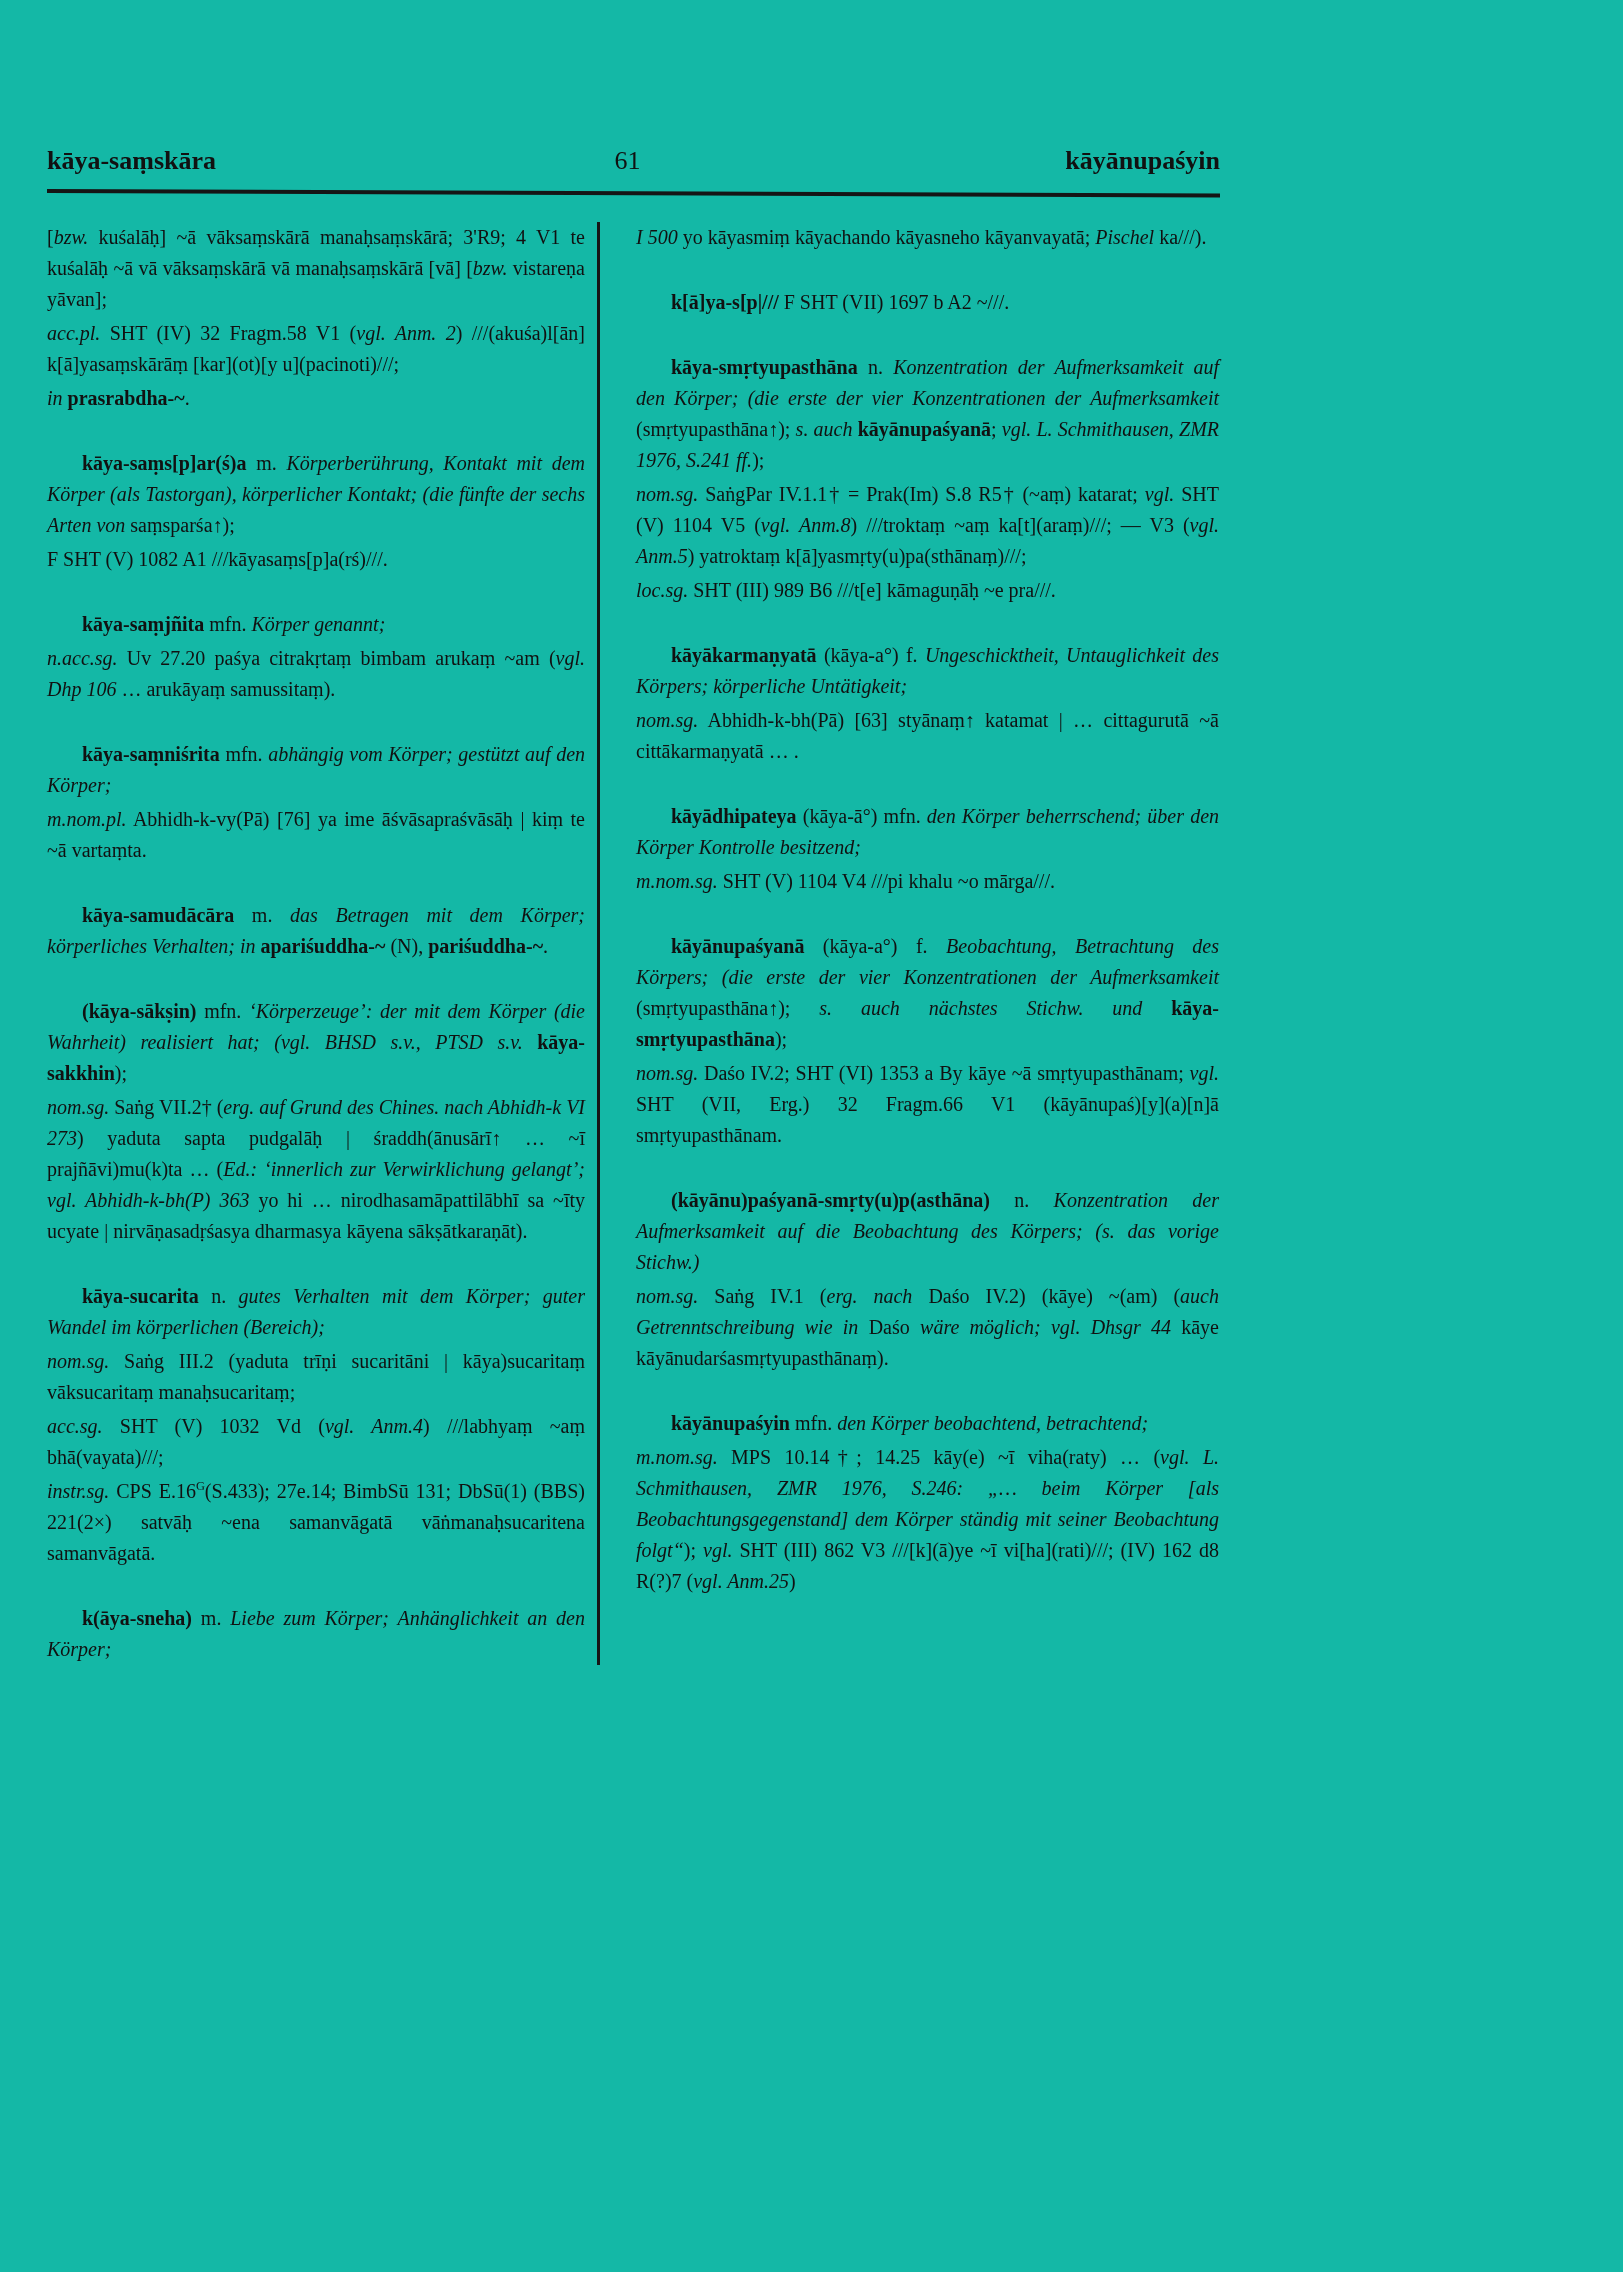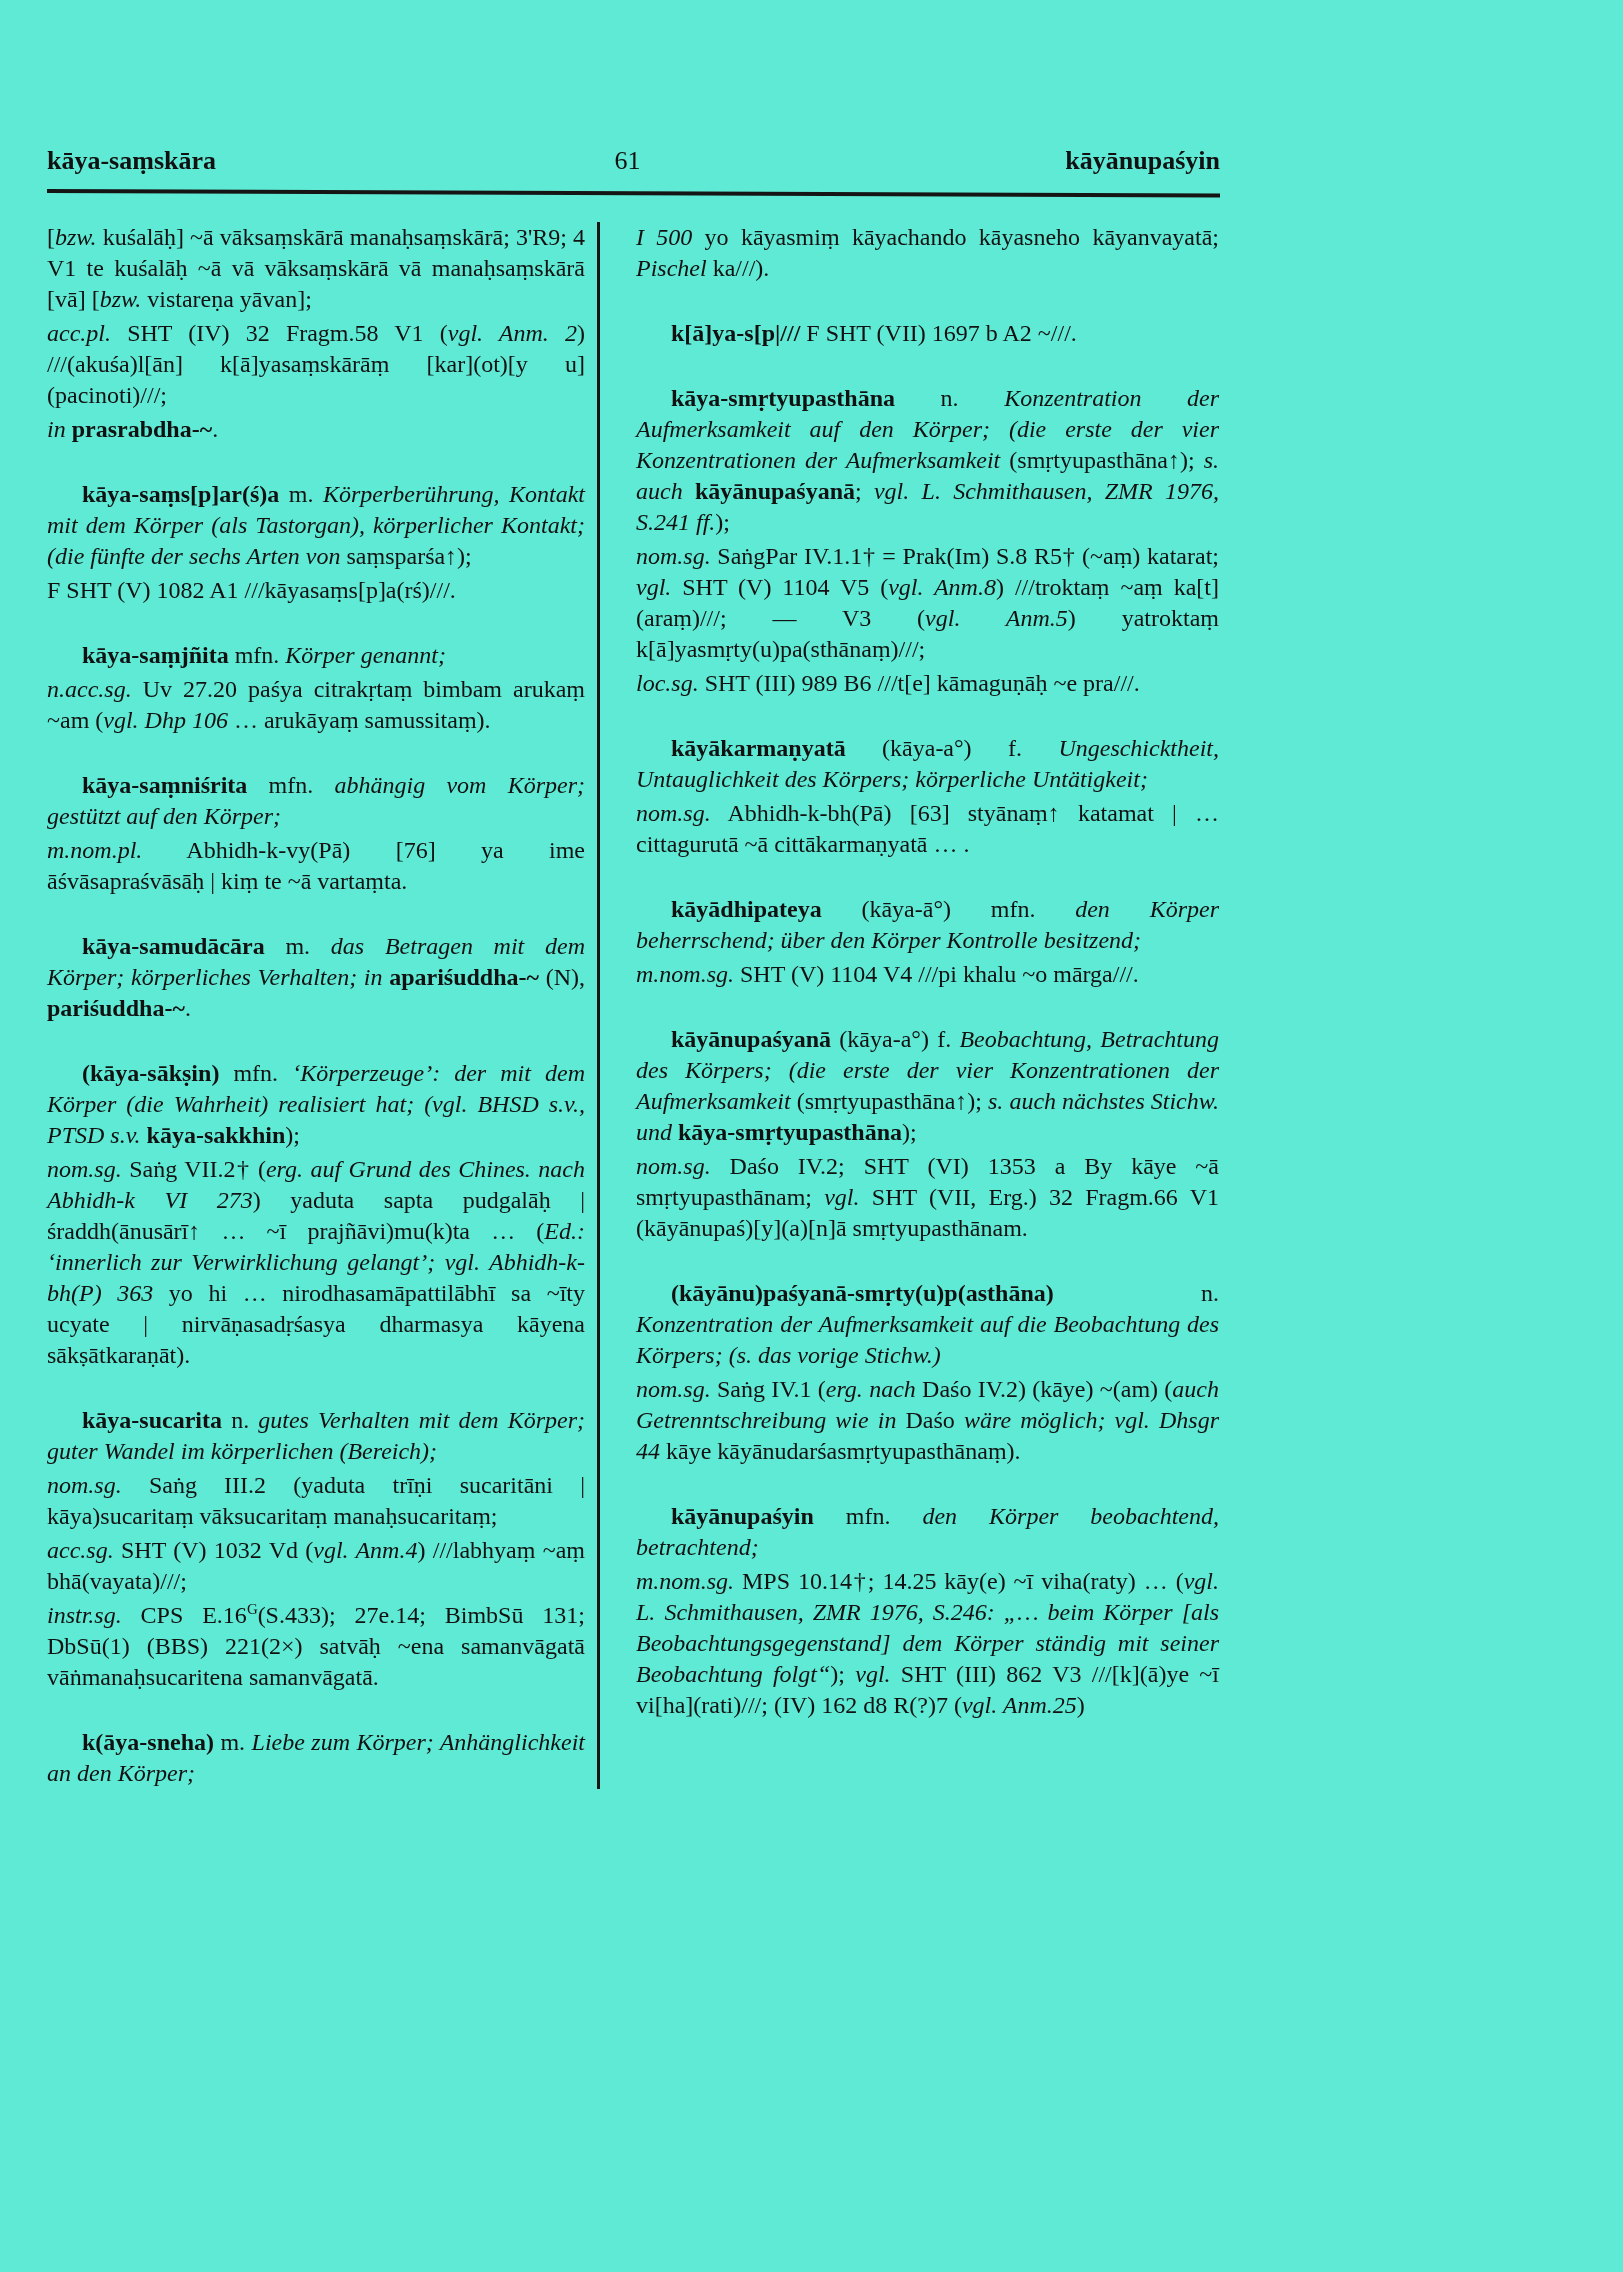--- a/index.html
+++ b/index.html
@@ -1,32 +1,32 @@
 <!DOCTYPE html>
 <html style="font-size:12px"><head>
 <meta charset="utf-8">
 <title>61</title>
 <style>
   html,body{margin:0;padding:0;background:#e8e8e8;}
   .page{
     position:relative;
     width:1624px;height:2273px;
-    background:#5eead4;
+    background:#14b8a6;
     font-family:"Liberation Serif","DejaVu Serif",serif;
     color:#111;
     overflow:hidden;
   }
   .block{position:absolute;left:47px;top:144px;width:1173px;}
   .header{position:relative;height:33px;font-weight:700;font-size:26px;line-height:33px;}
   .header .h-left{position:absolute;left:0;top:0;}
   .header .h-center{position:absolute;left:0;right:12px;text-align:center;font-weight:400;}
   .header .h-right{position:absolute;right:0;top:0;}
   .rule{margin-top:12px;height:3.8px;background:#151515;transform:rotate(0.22deg);transform-origin:left center;}
   .columns{display:flex;align-items:stretch;margin-top:29px;}
-  .col{font-size:24px;line-height:31px;}
+  .col{font-size:20px;line-height:31px;}
   .col-left{width:538px;}
   .divider{width:3px;background:#161616;margin-left:12px;}
   .col-right{width:583px;margin-left:36px;}
   p.para{margin:0;text-align:justify;}
   p.entry{text-indent:35px;margin-top:34px;}
   p.gram{margin-top:3px;}
   p.cont{margin-top:0;}
   .seg-r{font-style:normal;font-weight:400;}
   .seg-i{font-style:italic;font-weight:400;}
   .seg-b{font-style:normal;font-weight:700;}

